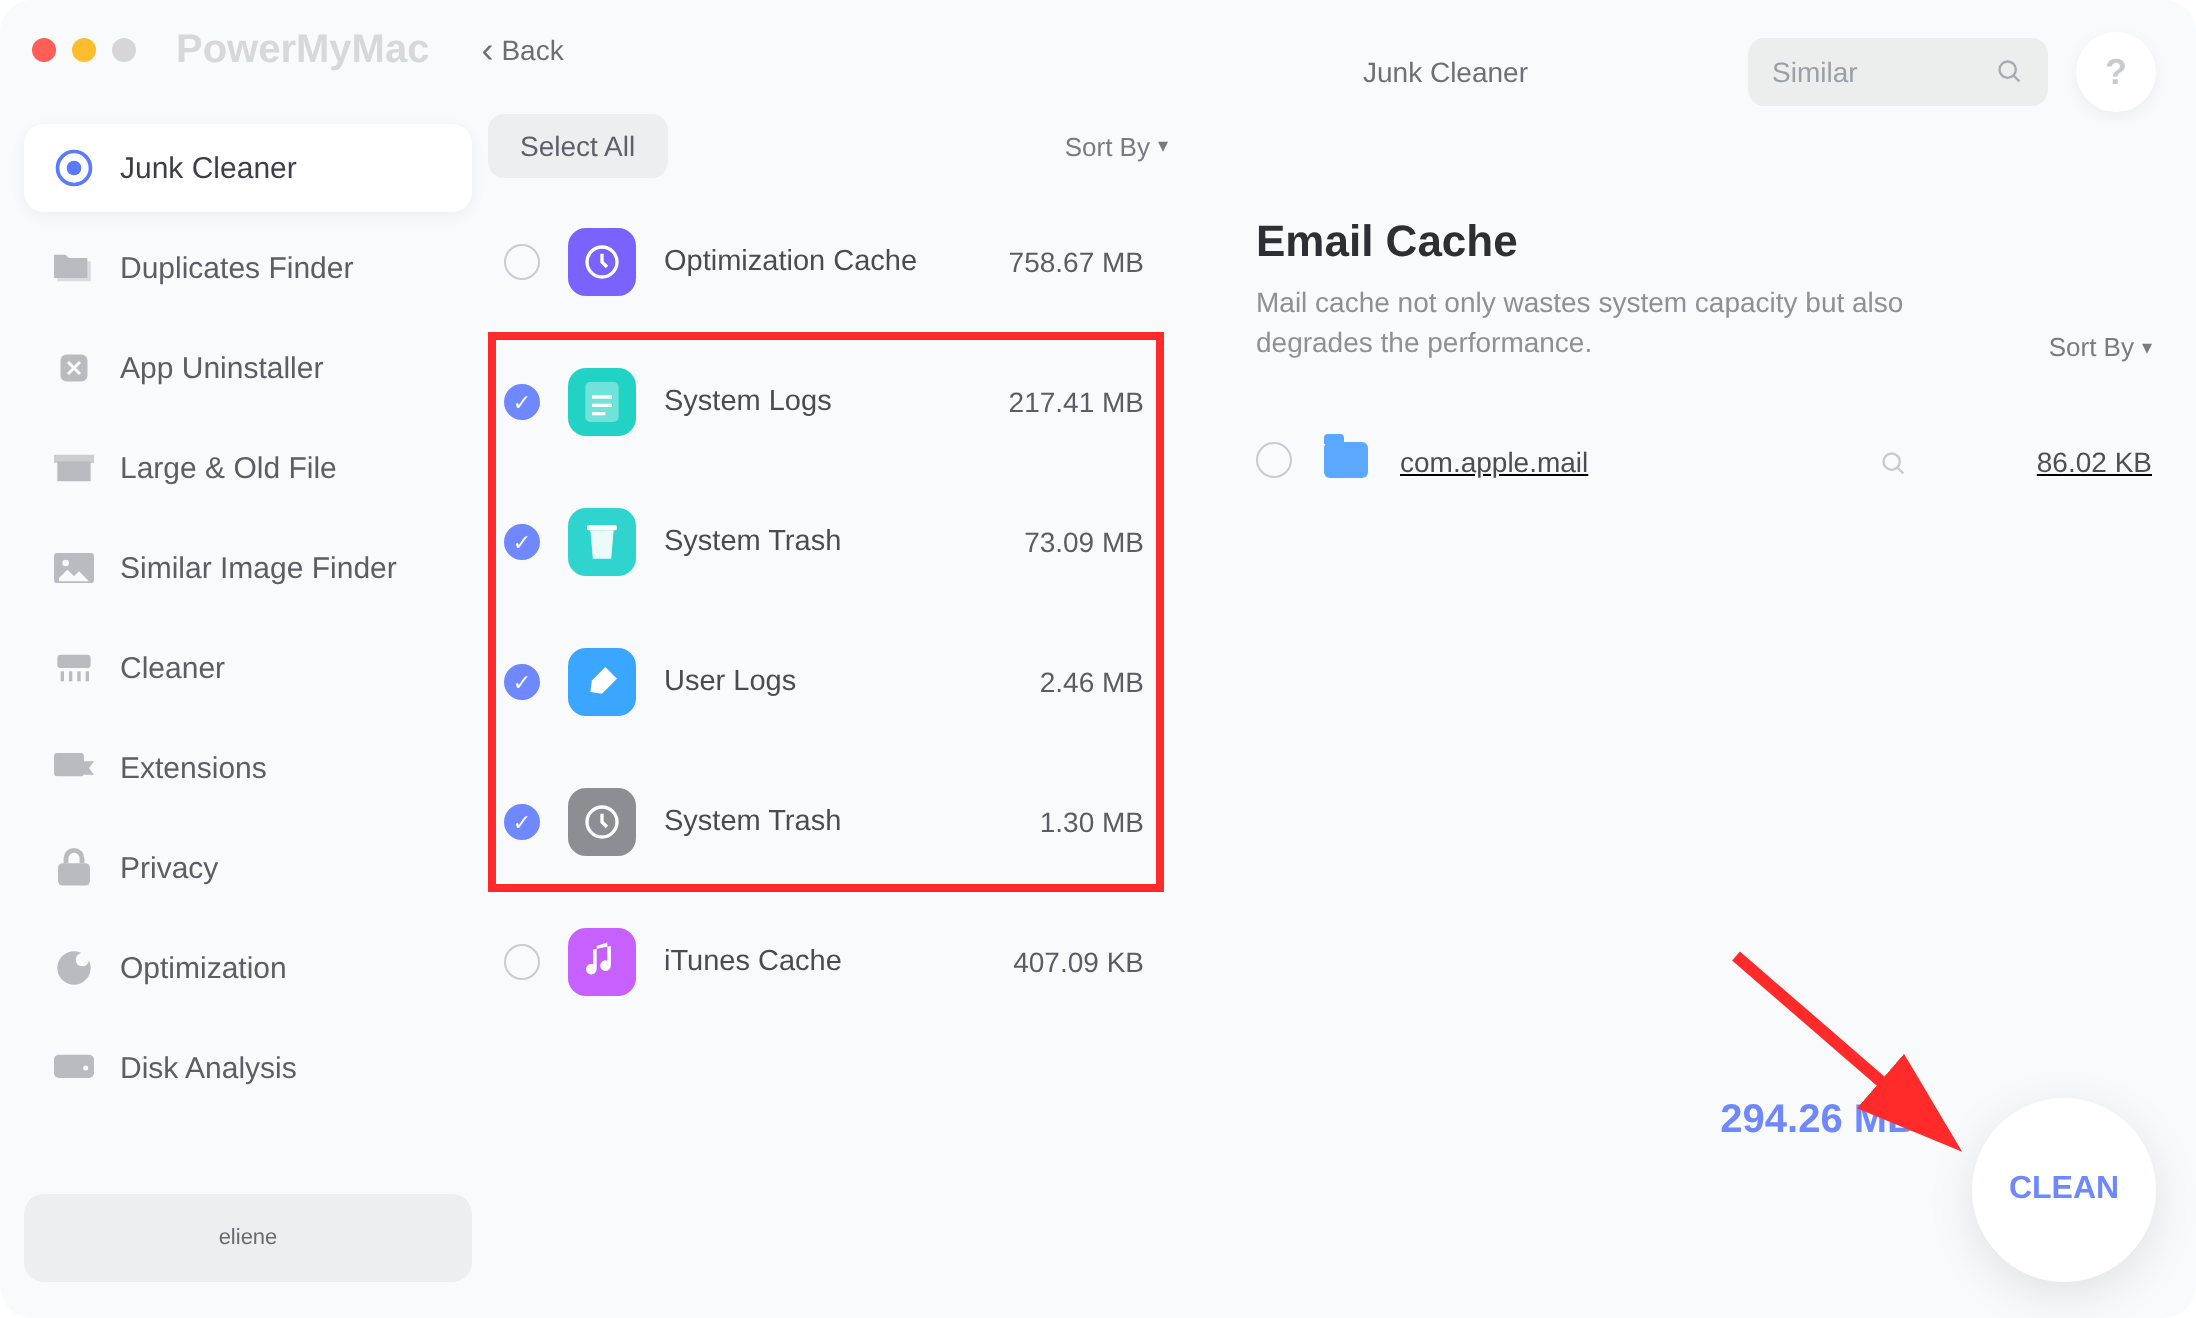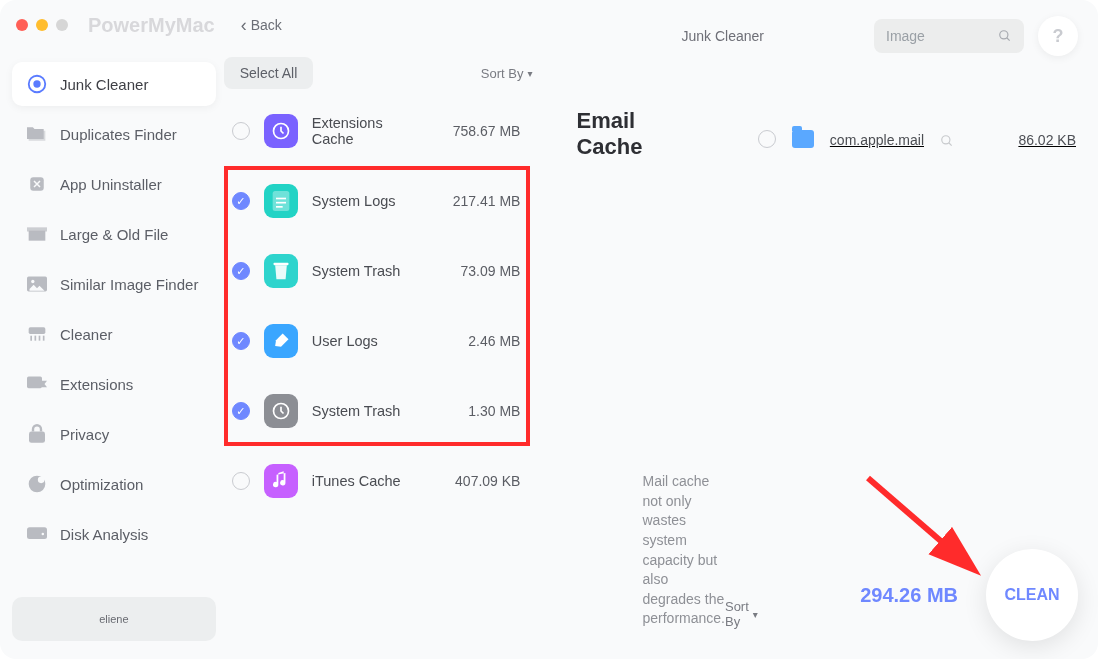--- a/index.html
+++ b/index.html
@@ -35,32 +35,32 @@
 .list::-webkit-scrollbar-thumb { background: #d4d6da; border-radius: 3px; }
 
 .row { height: 70px; display: flex; align-items: center; gap: 14px; padding: 0 8px; }
 .chk { width: 18px; height: 18px; border-radius: 50%; border: 1.5px solid #c9cbd0; flex-shrink: 0; display: flex; align-items: center; justify-content: center; cursor: pointer; }
 .chk.on { background: #6f88ff; border-color: #6f88ff; color: #fff; font-size: 11px; }
 .ficon { width: 34px; height: 34px; border-radius: 9px; display: flex; align-items: center; justify-content: center; color: #fff; flex-shrink: 0; }
 .fname { flex: 1; color: #4a4c52; font-size: 14.5px; }
 .fsize { color: #5b5d64; font-size: 14px; text-align: right; width: 84px; }
 .highlight-box { position: absolute; border: 4px solid #ff2b2b; pointer-events: none; }
 
-.right { flex: 1; display: flex; flex-direction: row; padding: 58px 10px 0 30px; position: relative; }
+.right { flex: 1; display: flex; flex-direction: column; padding: 58px 10px 0 30px; position: relative; }
 .right h2 { color: #2e2f34; font-size: 22px; font-weight: 700; margin-bottom: 8px; }
 .desc-row { display: flex; align-items: flex-end; justify-content: space-between; margin-bottom: 18px; }
 .desc { color: #8e9096; font-size: 14px; line-height: 1.4; max-width: 360px; }
 .det-row { display: flex; align-items: flex-end; gap: 16px; height: 40px; text-decoration: underline; }
 .folder-ic { width: 22px; height: 18px; background: #5aa8ff; border-radius: 3px; position: relative; }
 .folder-ic::before { content: ""; position: absolute; top: -4px; left: 0; width: 10px; height: 5px; background: #5aa8ff; border-radius: 2px 2px 0 0; }
 .det-name { flex: 1; color: #4b4d52; font-size: 14px; }
 .mag { color: #c8cacd; font-size: 14px; margin-right: 26px; }
 .det-size { color: #4d4f55; font-size: 14px; width: 80px; text-align: right; }
 
-.footer { position: absolute; bottom: 18px; right: 20px; display: flex; align-items: center; gap: 28px; }
+.footer { position: absolute; bottom: 18px; right: 20px; display: flex; gap: 28px; }
 .total { color: #6f88ff; font-size: 20px; font-weight: 700; }
 .clean-btn { width: 92px; height: 92px; border-radius: 50%; background: #fff; box-shadow: 0 6px 24px rgba(0,0,0,0.10); display: flex; align-items: center; justify-content: center; color: #6f88ff; font-weight: 700; font-size: 16px; cursor: pointer; }
 
 .arrow { position: absolute; pointer-events: none; }
 svg { display: block; }
 </style>
 </head>
 <body>
 
 <div class="app">
@@ -71,21 +71,21 @@
       <div class="dot grey"></div>
     </div>
     <div class="app-name">PowerMyMac</div>
     <div class="back">
       <span class="chev">‹</span>
       <span>Back</span>
     </div>
     <div class="top-right">
       <div class="sect-label">Junk Cleaner</div>
       <div class="search">
-        <span>Image</span>
+        <span>Similar</span>
         <span>
           <svg width="14" height="14" viewBox="0 0 24 24" fill="none" stroke="#a7aab0" stroke-width="2">
               <circle cx="10" cy="10" r="7"></circle>
               <line x1="20" y1="20" x2="15" y2="15"></line>
             </svg>
         </span>
       </div>
       <div class="help">?</div>
     </div>
   </div>
@@ -199,21 +199,21 @@
       </div>
       <div class="list" id="midlist">
           <div class="row">
             <span class="chk "></span>
             <span class="ficon" style="background:#7a62ff">
               <svg width="20" height="20" viewBox="0 0 24 24" fill="none" stroke="#fff" stroke-width="2">
                 <circle cx="12" cy="12" r="9"></circle>
                 <path d="M12 7v5l3 3"></path>
               </svg>
             </span>
-            <span class="fname">Extensions Cache</span>
+            <span class="fname">Optimization Cache</span>
             <span class="fsize">758.67 MB</span>
           </div>
           <div class="row">
             <span class="chk on">✓</span>
             <span class="ficon" style="background:#22d3c5">
               <svg width="18" height="20" viewBox="0 0 20 24" fill="#fff">
                 <rect width="20" height="24" rx="3" opacity=".35"></rect>
                 <line x1="4" y1="9" x2="16" y2="9" stroke="#fff" stroke-width="2"></line>
                 <line x1="4" y1="14" x2="16" y2="14" stroke="#fff" stroke-width="2"></line>
                 <line x1="4" y1="19" x2="12" y2="19" stroke="#fff" stroke-width="2"></line>

